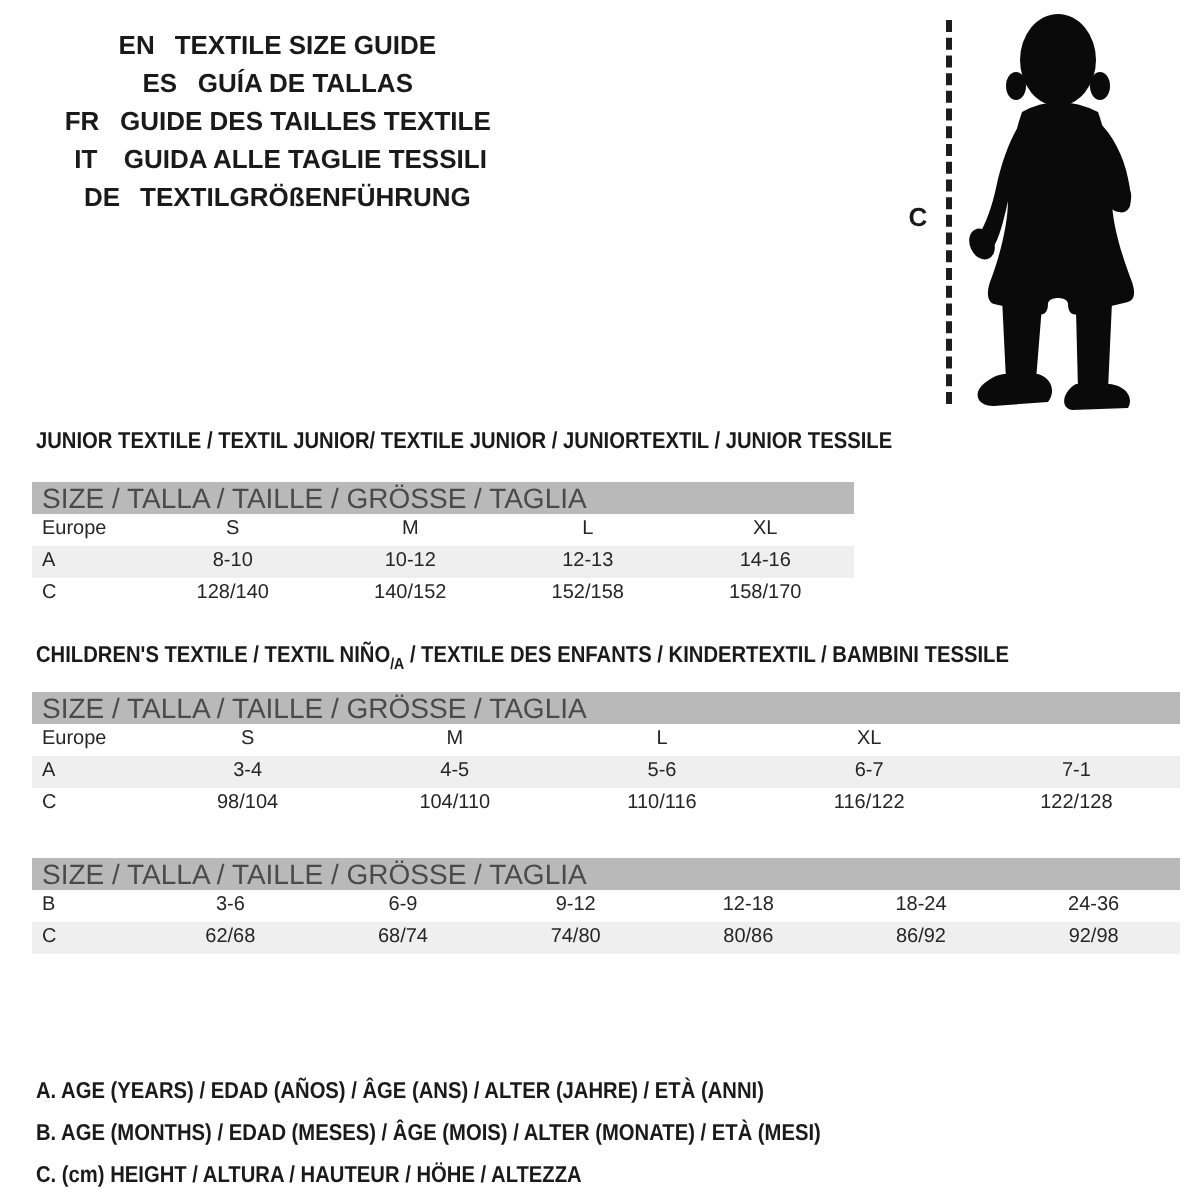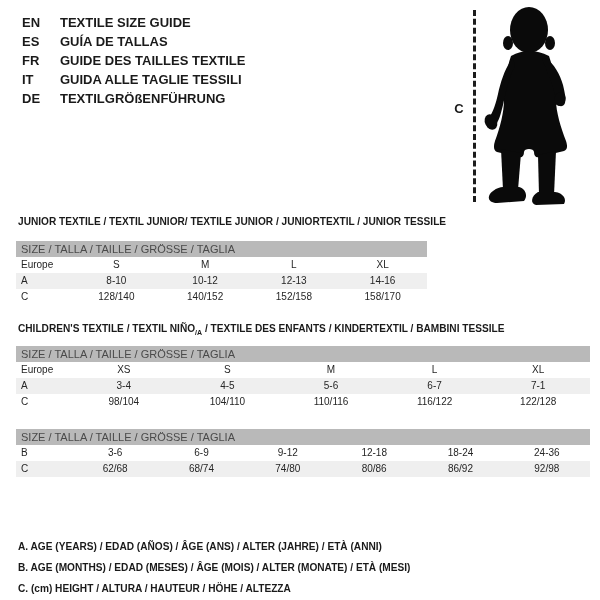--- a/index.html
+++ b/index.html
@@ -2,33 +2,33 @@
 <html style="--bar: #b9b9b9; --alt: #efefef; --sil: #0a0a0a;"><head>
 <meta charset="utf-8">
 <style>
   html,body{margin:0;padding:0;background:#ffffff;}
   .page{
     position:relative;width:600px;height:600px;background:#fff;overflow:hidden;
     font-family:"Liberation Sans",sans-serif;color:#1a1a1a;
   }
   
   .lang-list{position:absolute;top:13px;left:22px;}
-  .lang-row{height:19px;line-height:19px;font-weight:bold;font-size:13px;white-space:nowrap;}
+  .lang-row{height:19px;line-height:19px;font-weight:bold;font-size:13px;white-space:nowrap;text-align:center;}
   .lang-code{display:inline-block;width:38px;}
   
   .figure-line{position:absolute;left:473px;top:10px;height:192px;width:0;border-left:3px dashed #1c1c1c;}
   .figure-c{position:absolute;left:451px;top:101px;width:16px;text-align:center;font-weight:bold;font-size:13px;}
   .baby-svg{position:absolute;left:480px;top:0;}
   
   .section{position:absolute;left:16px;}
   .sec-title{font-weight:bold;font-size:11.5px;padding-left:2px;white-space:nowrap;height:13px;line-height:13px;}
   .condensed{display:inline-block;transform:scaleX(0.88);transform-origin:0 50%;white-space:nowrap;}
   .sub{font-size:8px;vertical-align:sub;}
   .size-bar{background:var(--bar,#b9b9b9);height:16px;line-height:16px;color:#4a4a4a;
-            font-size:11px;padding-left:5px;white-space:nowrap;}
+            font-size:14px;padding-left:5px;white-space:nowrap;}
   .t-row{display:grid;height:16px;line-height:16px;font-size:10px;color:#262626;}
   .t-row.alt{background:var(--alt,#efefef);}
   .cols4{grid-template-columns:56px repeat(4,1fr);}
   .cols5{grid-template-columns:56px repeat(5,1fr);}
   .cols6{grid-template-columns:56px repeat(6,1fr);}
   .cell-label{padding-left:5px;text-align:left;}
   .cell{text-align:center;}
   #sec-junior{top:215px;width:411px;}
   #sec-junior .size-bar{margin-top:13px;}
   #sec-children{top:322px;width:574px;}
@@ -110,21 +110,20 @@
     </div>
   </div>
 
   <div class="section" id="sec-children">
     <div class="sec-title">
       <span class="condensed"><span>CHILDREN'S TEXTILE / TEXTIL NIÑO</span><span class="sub">/A</span><span> / TEXTILE DES ENFANTS / KINDERTEXTIL / BAMBINI TESSILE</span></span>
     </div>
     <div class="size-bar">SIZE / TALLA / TAILLE / GRÖSSE / TAGLIA</div>
     <div class="t-row cols5">
       <span class="cell-label">Europe</span>
-      <span class="cell">XS</span>
       <span class="cell">S</span>
       <span class="cell">M</span>
       <span class="cell">L</span>
       <span class="cell">XL</span>
     </div>
     <div class="t-row cols5 alt">
       <span class="cell-label">A</span>
       <span class="cell">3-4</span>
       <span class="cell">4-5</span>
       <span class="cell">5-6</span>

